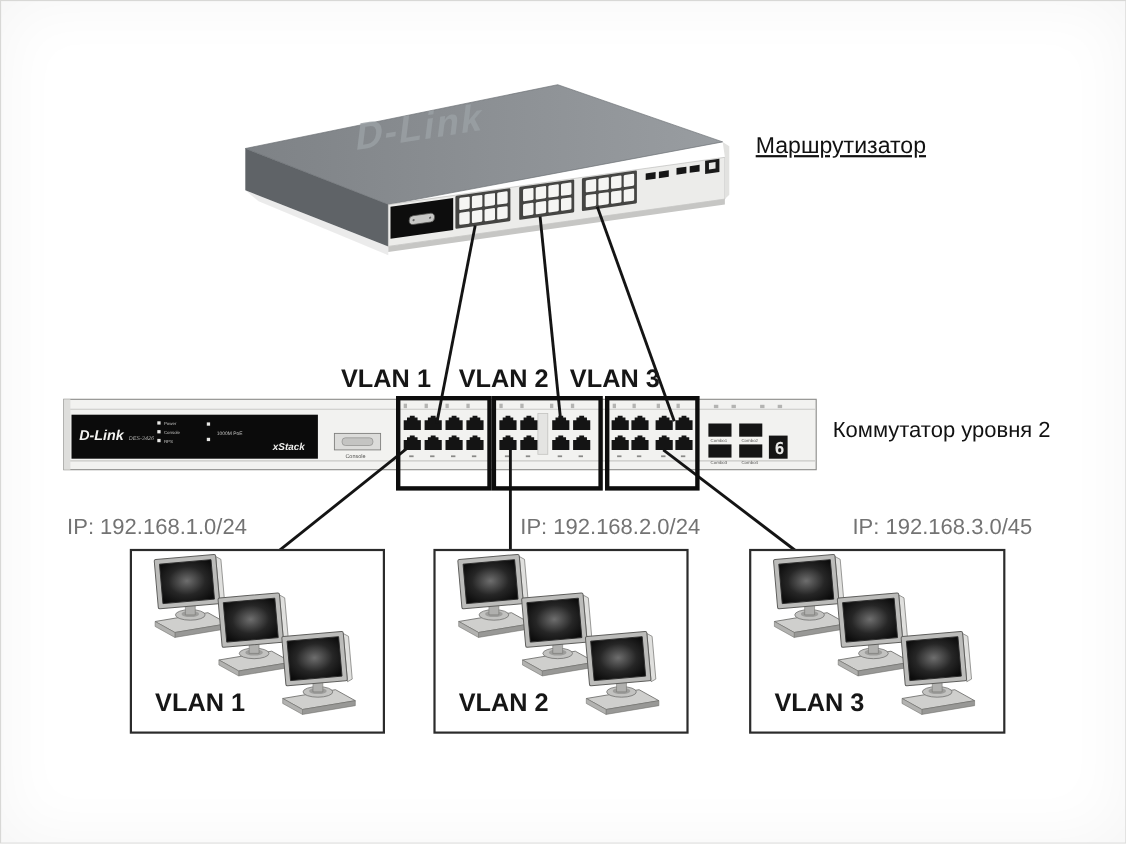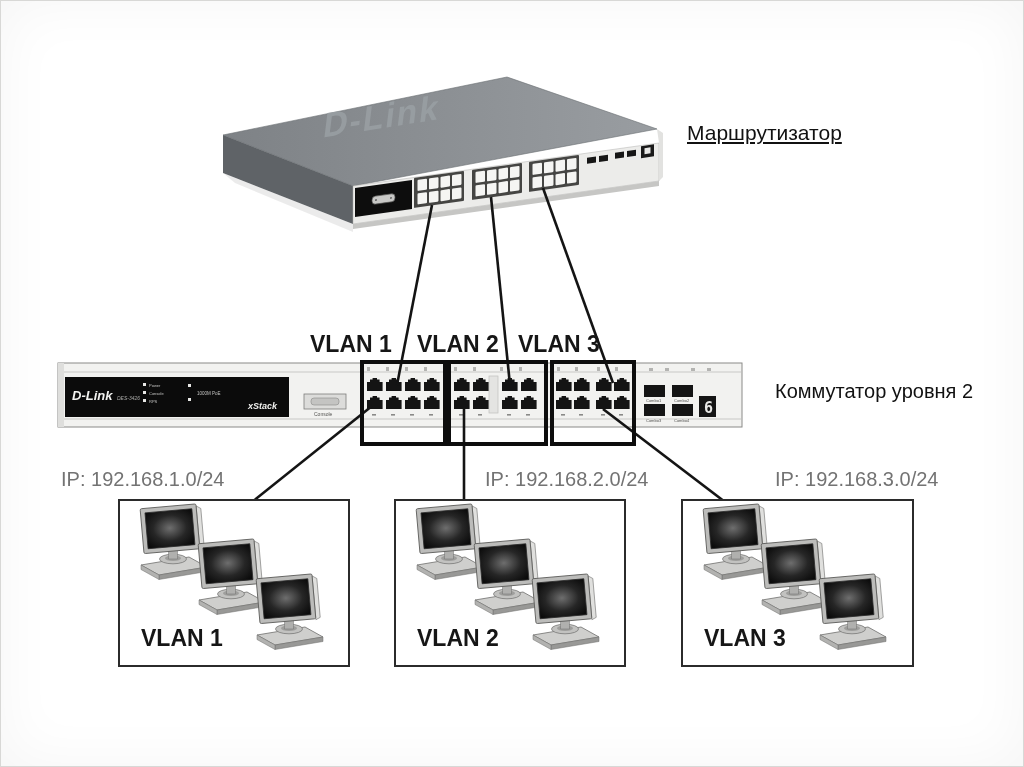--- a/index.html
+++ b/index.html
@@ -2,25 +2,25 @@
 <html><head>
 <meta charset="utf-8">
 <style>
   html,body{margin:0;padding:0;background:#fff;}
   .stage{position:relative;width:1024px;height:767px;background:#fff;overflow:hidden;
          font-family:"Liberation Sans",sans-serif;border:1px solid #d8d8d6;box-sizing:border-box;
          box-shadow:inset 0 0 60px rgba(0,0,0,0.045);}
   .art{position:absolute;left:0;top:0;}
   .lbl{position:absolute;color:#111;white-space:nowrap;}
   .router-label{left:686px;top:120px;font-size:21px;text-decoration:underline;}
-  .switch-label{left:774px;top:379px;font-size:20px;}
+  .switch-label{left:756px;top:379px;font-size:20px;}
   .vlan-top{position:absolute;top:330px;font-size:23px;font-weight:bold;color:#161616;white-space:nowrap;}
   .vt1{left:309px;} .vt2{left:416px;} .vt3{left:517px;}
   .ip-label{position:absolute;top:467px;font-size:20px;color:#737373;white-space:nowrap;}
-  .ip1{left:60px;} .ip2{left:484px;} .ip3{left:774px;}
+  .ip1{left:60px;} .ip2{left:472px;} .ip3{left:774px;}
   .vlan-box-label{position:absolute;font-size:23px;font-weight:bold;color:#161616;white-space:nowrap;}
   .bl1{left:140px;top:624px;} .bl2{left:416px;top:624px;} .bl3{left:703px;top:624px;}
   .dlink-top{position:absolute;left:322px;top:96px;font-size:34px;font-weight:bold;
              letter-spacing:2px;color:#9aa0a4;opacity:.85;
              text-shadow:-1px -1px 0 #b4b8bc,1px 1px 1px #6d7control175;
              transform:rotate(-9deg) skewX(-16deg);}
 </style>
 </head>
 <body>
 
@@ -264,19 +264,19 @@
 <div class="dlink-top">D-Link</div>
 <div class="lbl router-label">Маршрутизатор</div>
 <div class="lbl switch-label">Коммутатор уровня 2</div>
 
 <div class="vlan-top vt1">VLAN 1</div>
 <div class="vlan-top vt2">VLAN 2</div>
 <div class="vlan-top vt3">VLAN 3</div>
 
 <div class="ip-label ip1">IP: 192.168.1.0/24</div>
 <div class="ip-label ip2">IP: 192.168.2.0/24</div>
-<div class="ip-label ip3">IP: 192.168.3.0/24</div>
+<div class="ip-label ip3">IP: 192.168.3.0/45</div>
 
 <div class="vlan-box-label bl1">VLAN 1</div>
 <div class="vlan-box-label bl2">VLAN 2</div>
 <div class="vlan-box-label bl3">VLAN 3</div>
 
 </div>
 
 </body></html>

